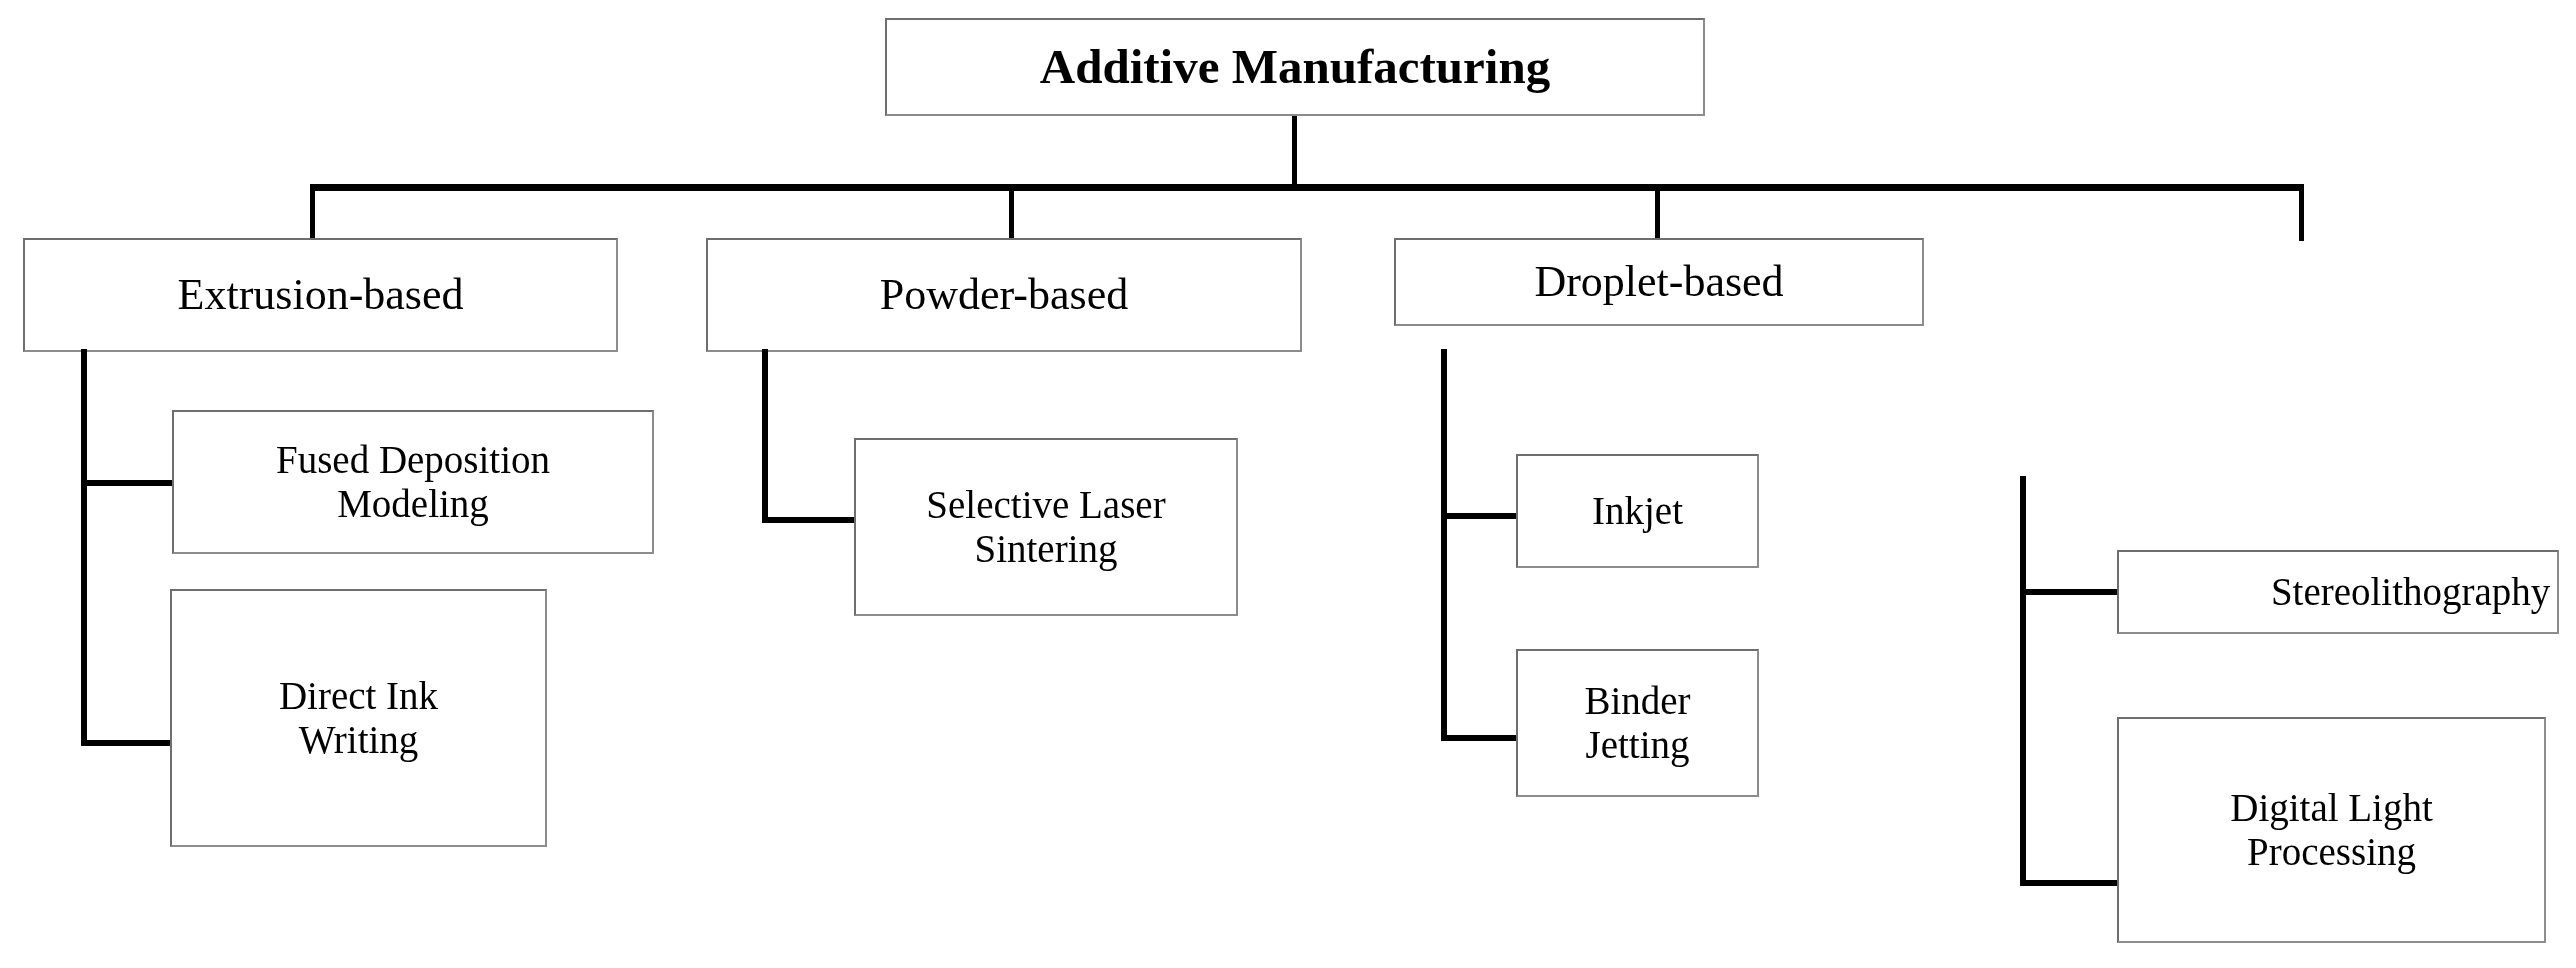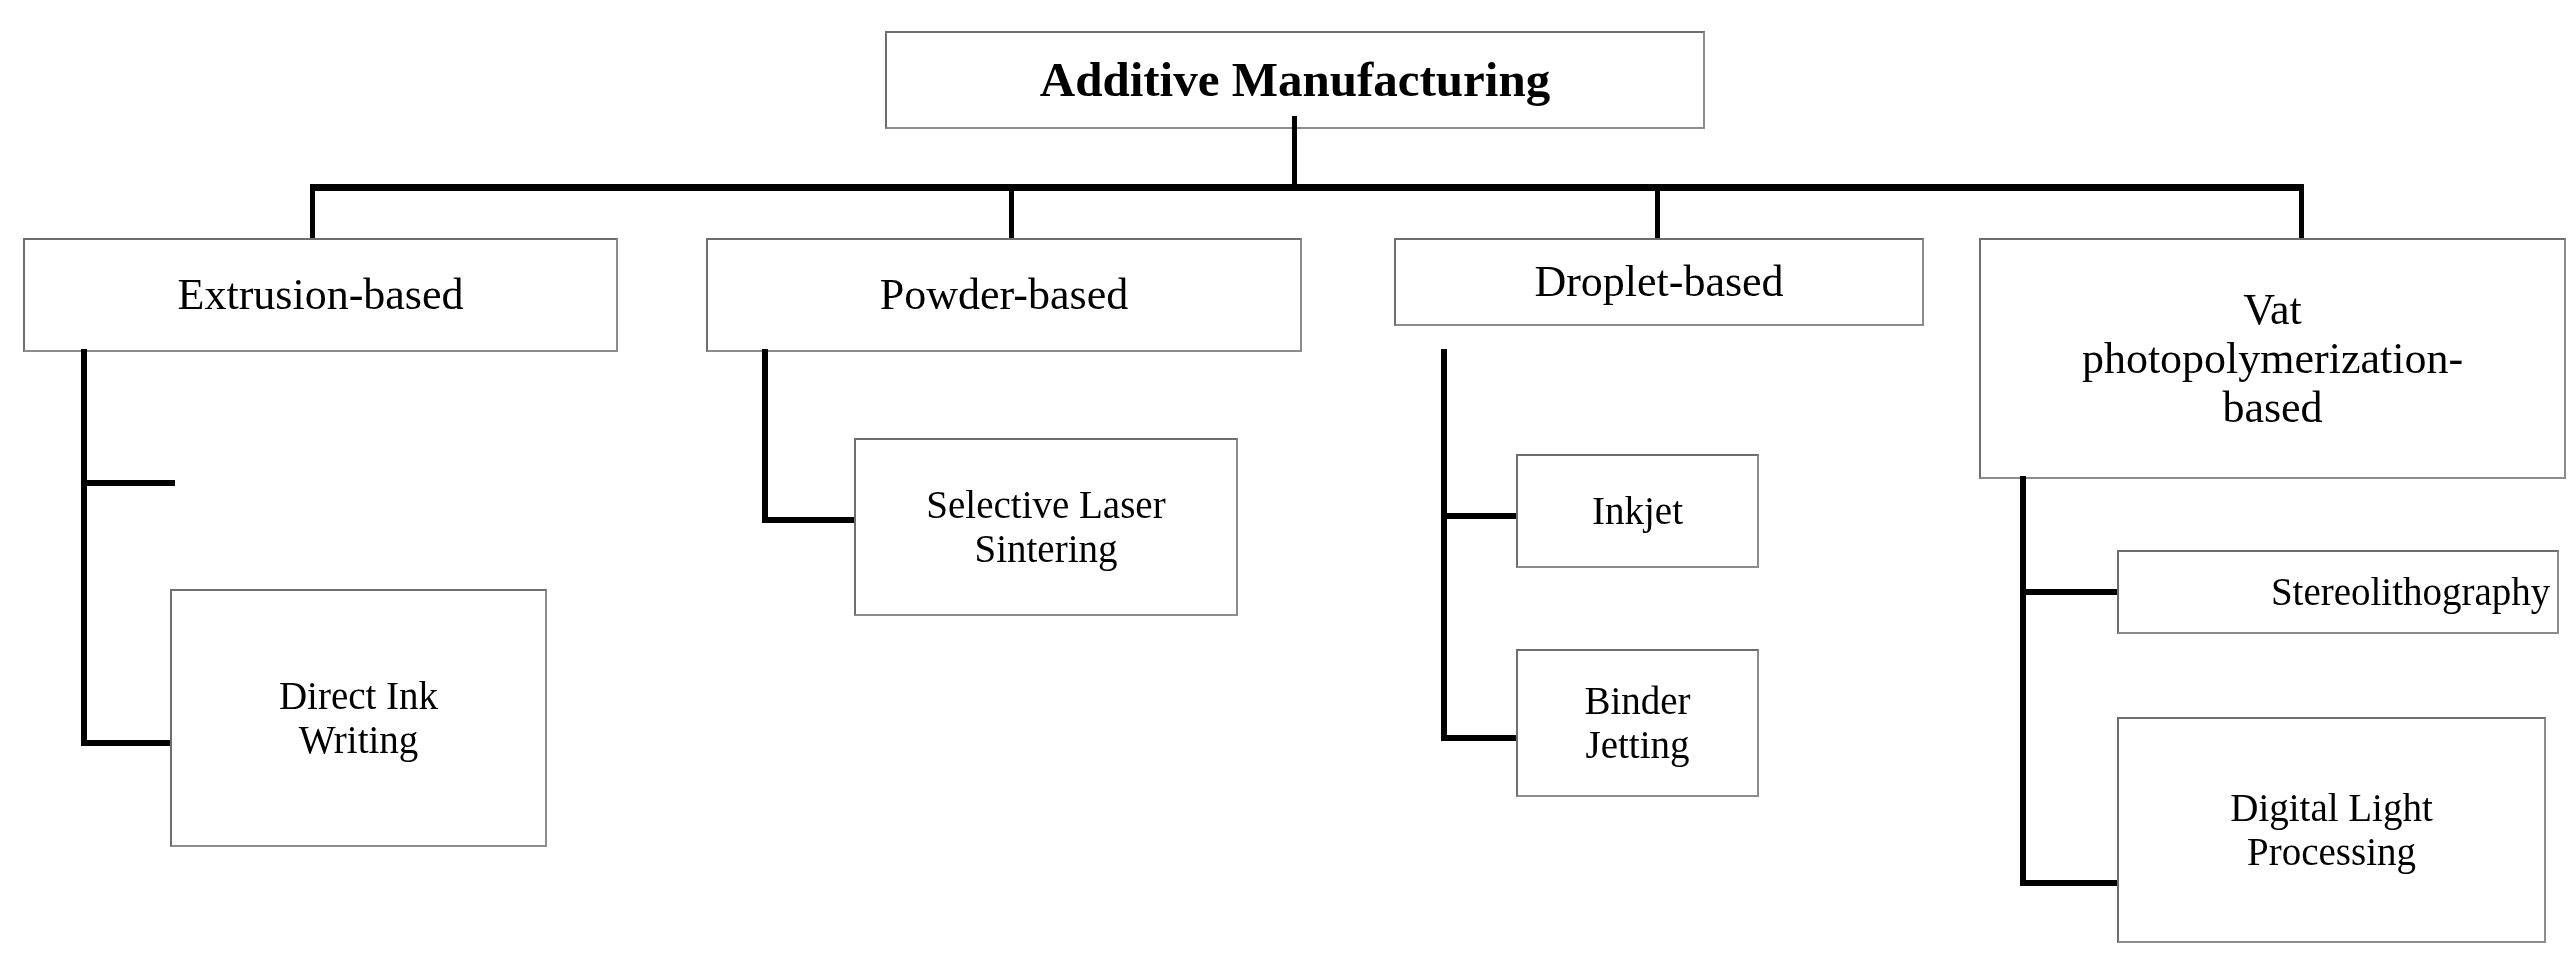--- a/index.html
+++ b/index.html
@@ -45,21 +45,21 @@
   .line.v { width: 6px; }
   .line.h { height: 6px; }
   .line.thin-v { width: 4.7px; }
   .line.bus { height: 7.3px; }
 </style>
 </head>
 <body>
 
 <div id="canvas">
 
-  <div class="node root" style="left:885px; top:31px; width:820px; height:98px; font-size:49px;">
+  <div class="node root" style="left:885px; top:18px; width:820px; height:98px; font-size:49px;">
     <span class="label">Additive Manufacturing</span>
   </div>
 
   <div class="line thin-v" style="left:1292px; top:116px; width:5.3px; height:73px;"></div>
 
   <div class="line bus" style="left:310px; top:184px; width:1994px; height:7.3px;"></div>
 
   <div class="line thin-v" style="left:310px; top:184px; width:5.3px; height:57px;"></div>
   <div class="line thin-v" style="left:1009px; top:184px; width:5.3px; height:57px;"></div>
   <div class="line thin-v" style="left:1655px; top:184px; width:5.3px; height:57px;"></div>
@@ -70,30 +70,29 @@
   </div>
 
   <div class="node" style="left:23px; top:238px; width:595px; height:114px; font-size:44px;">
     <span class="label">Extrusion-based</span>
   </div>
 
   <div class="node" style="left:1394px; top:238px; width:530px; height:88px; font-size:44px;">
     <span class="label">Droplet-based</span>
   </div>
 
-  <div class="node" style="left:1979px; top:238px; width:587px; height:241px; font-size:44px;">
-    <span class="label">Vat
-photopolymerization-
-based</span>
-  </div>
 
   <div class="line v" style="left:81px; top:349px; width:6px; height:397px;"></div>
   <div class="line h" style="left:81px; top:480px; width:94px; height:6px;"></div>
   <div class="line h" style="left:81px; top:740px; width:93px; height:6px;"></div>
 
+  <div class="node" style="left:172px; top:410px; width:482px; height:144px; font-size:39px;">
+    <span class="label">Fused Deposition
+Modeling</span>
+  </div>
 
   <div class="node" style="left:170px; top:589px; width:377px; height:258px; font-size:39px;justify-content:flex-end;">
     <span class="label">Direct Ink
 Writing</span>
   </div>
 
   <div class="line v" style="left:762px; top:349px; width:6px; height:174px;"></div>
   <div class="line h" style="left:762px; top:517px; width:96px; height:6px;"></div>
 
   <div class="node" style="left:854px; top:438px; width:384px; height:178px; font-size:39px;">

